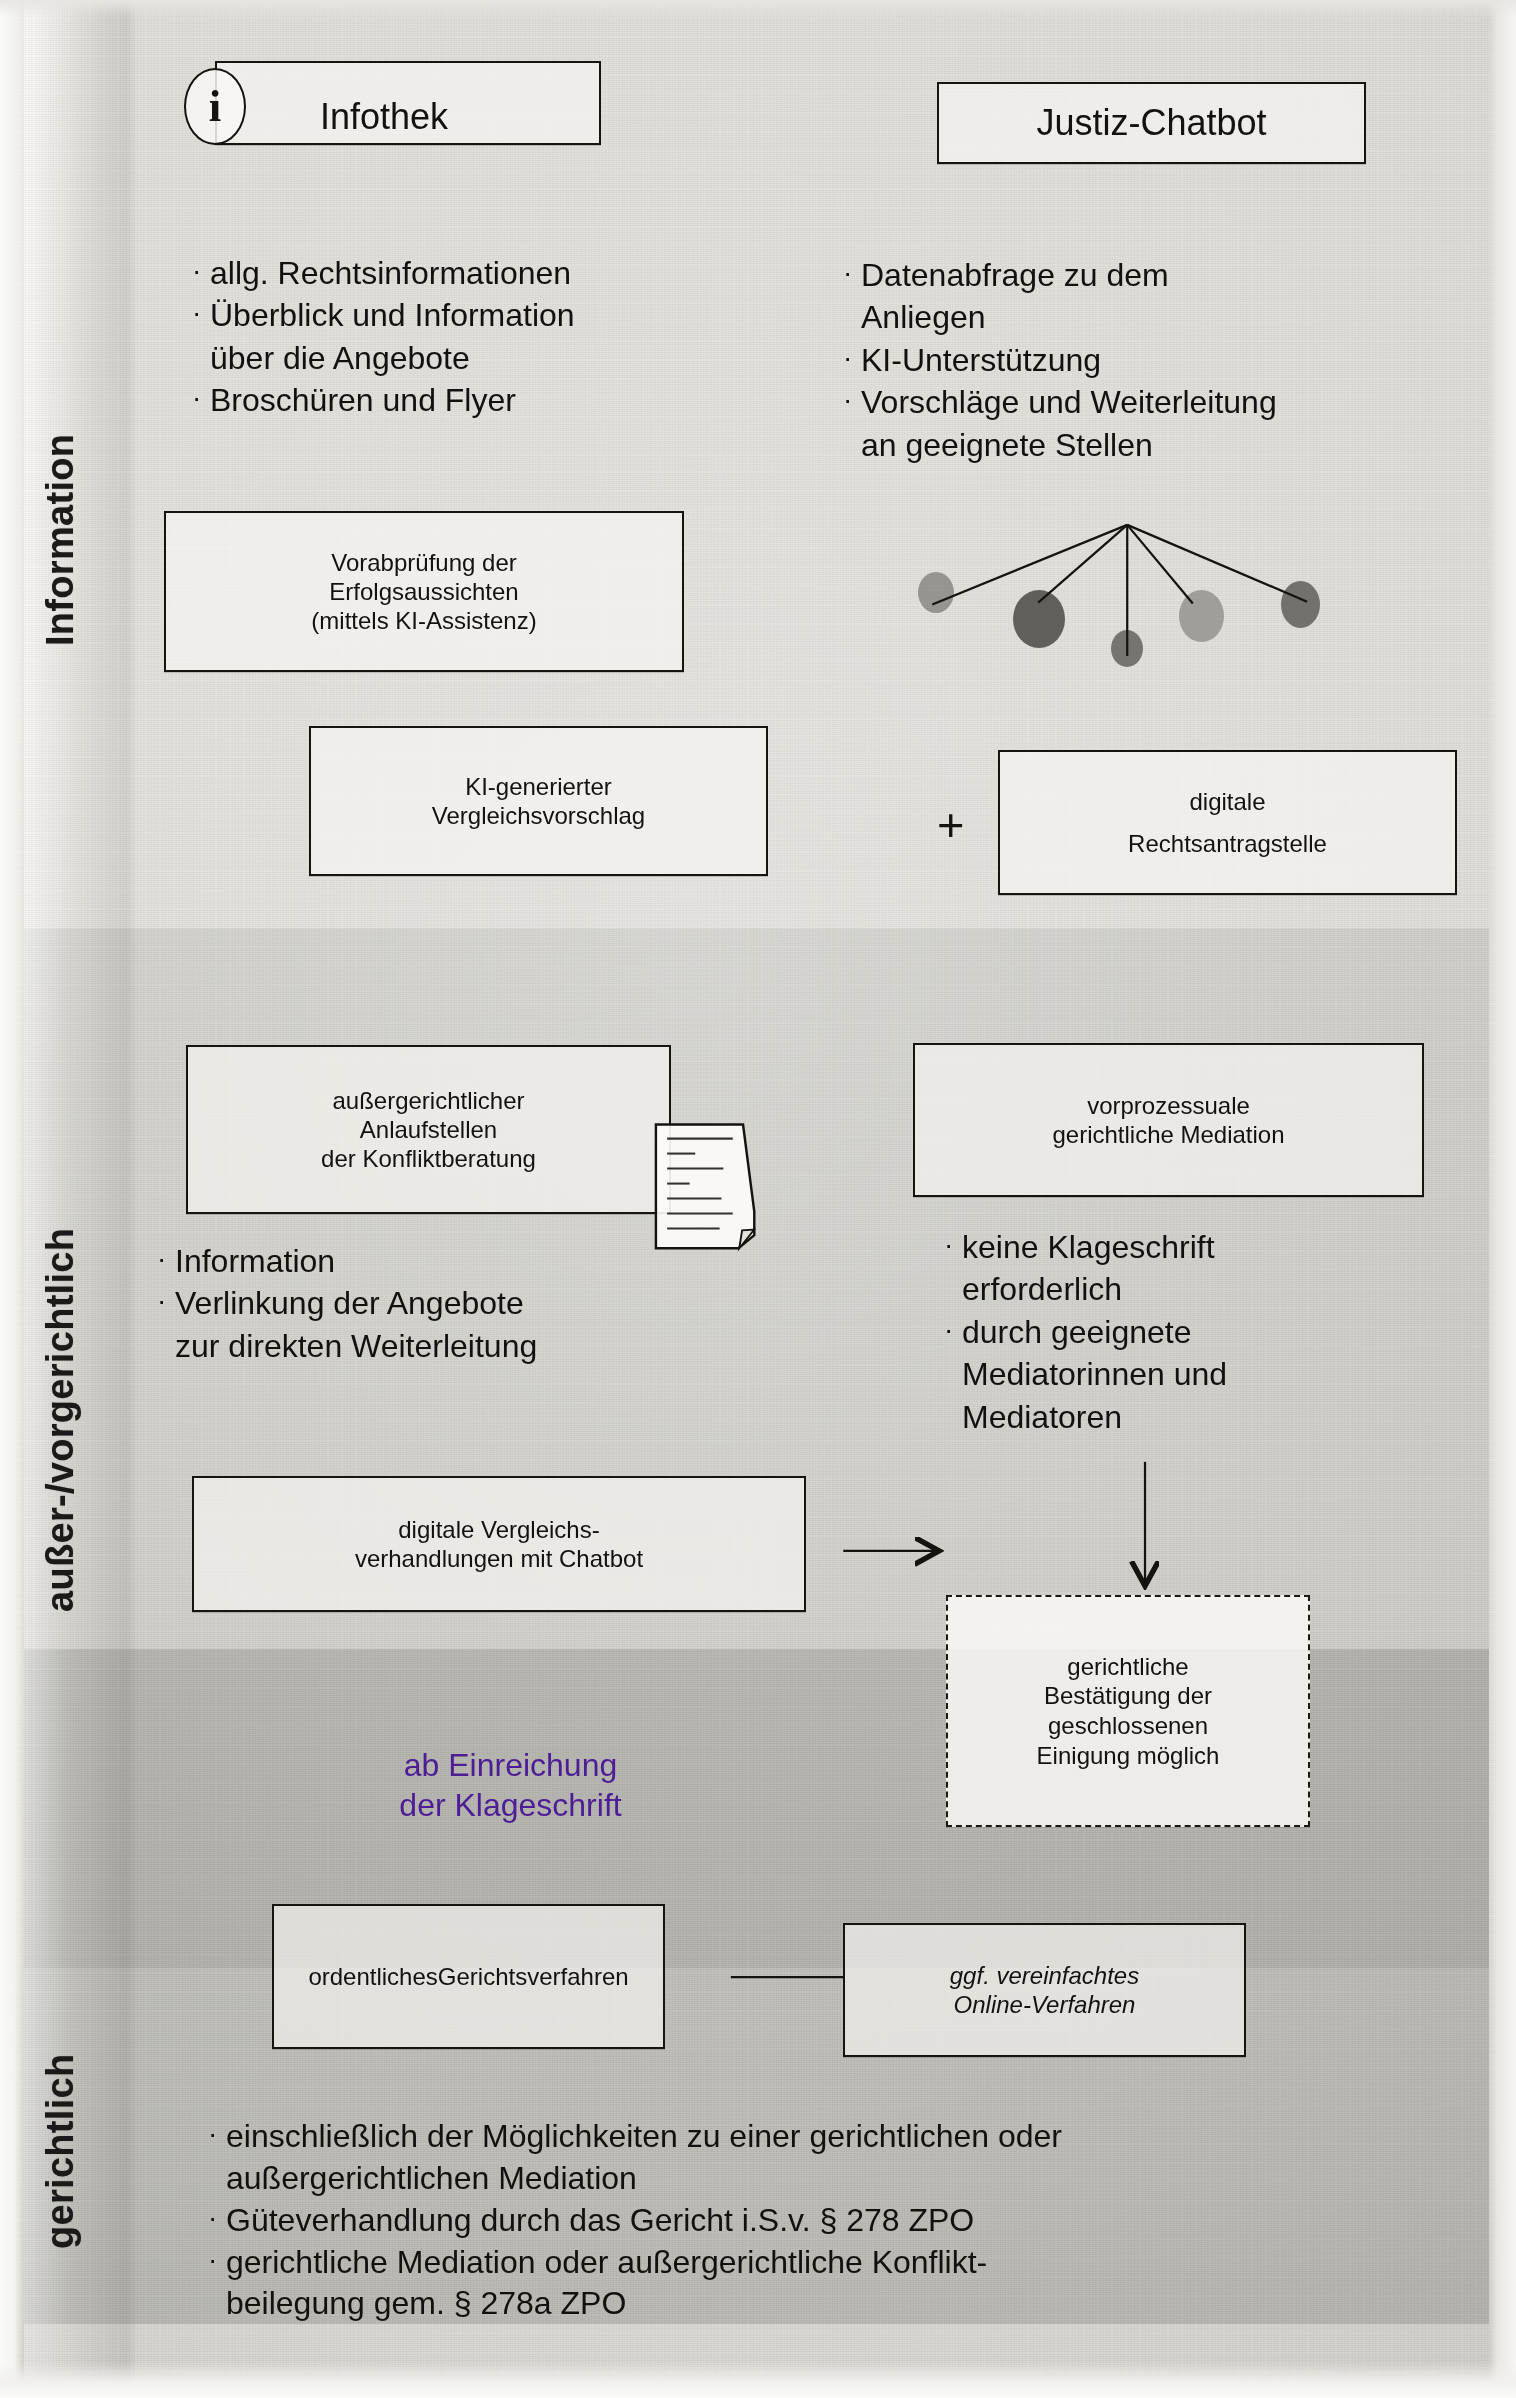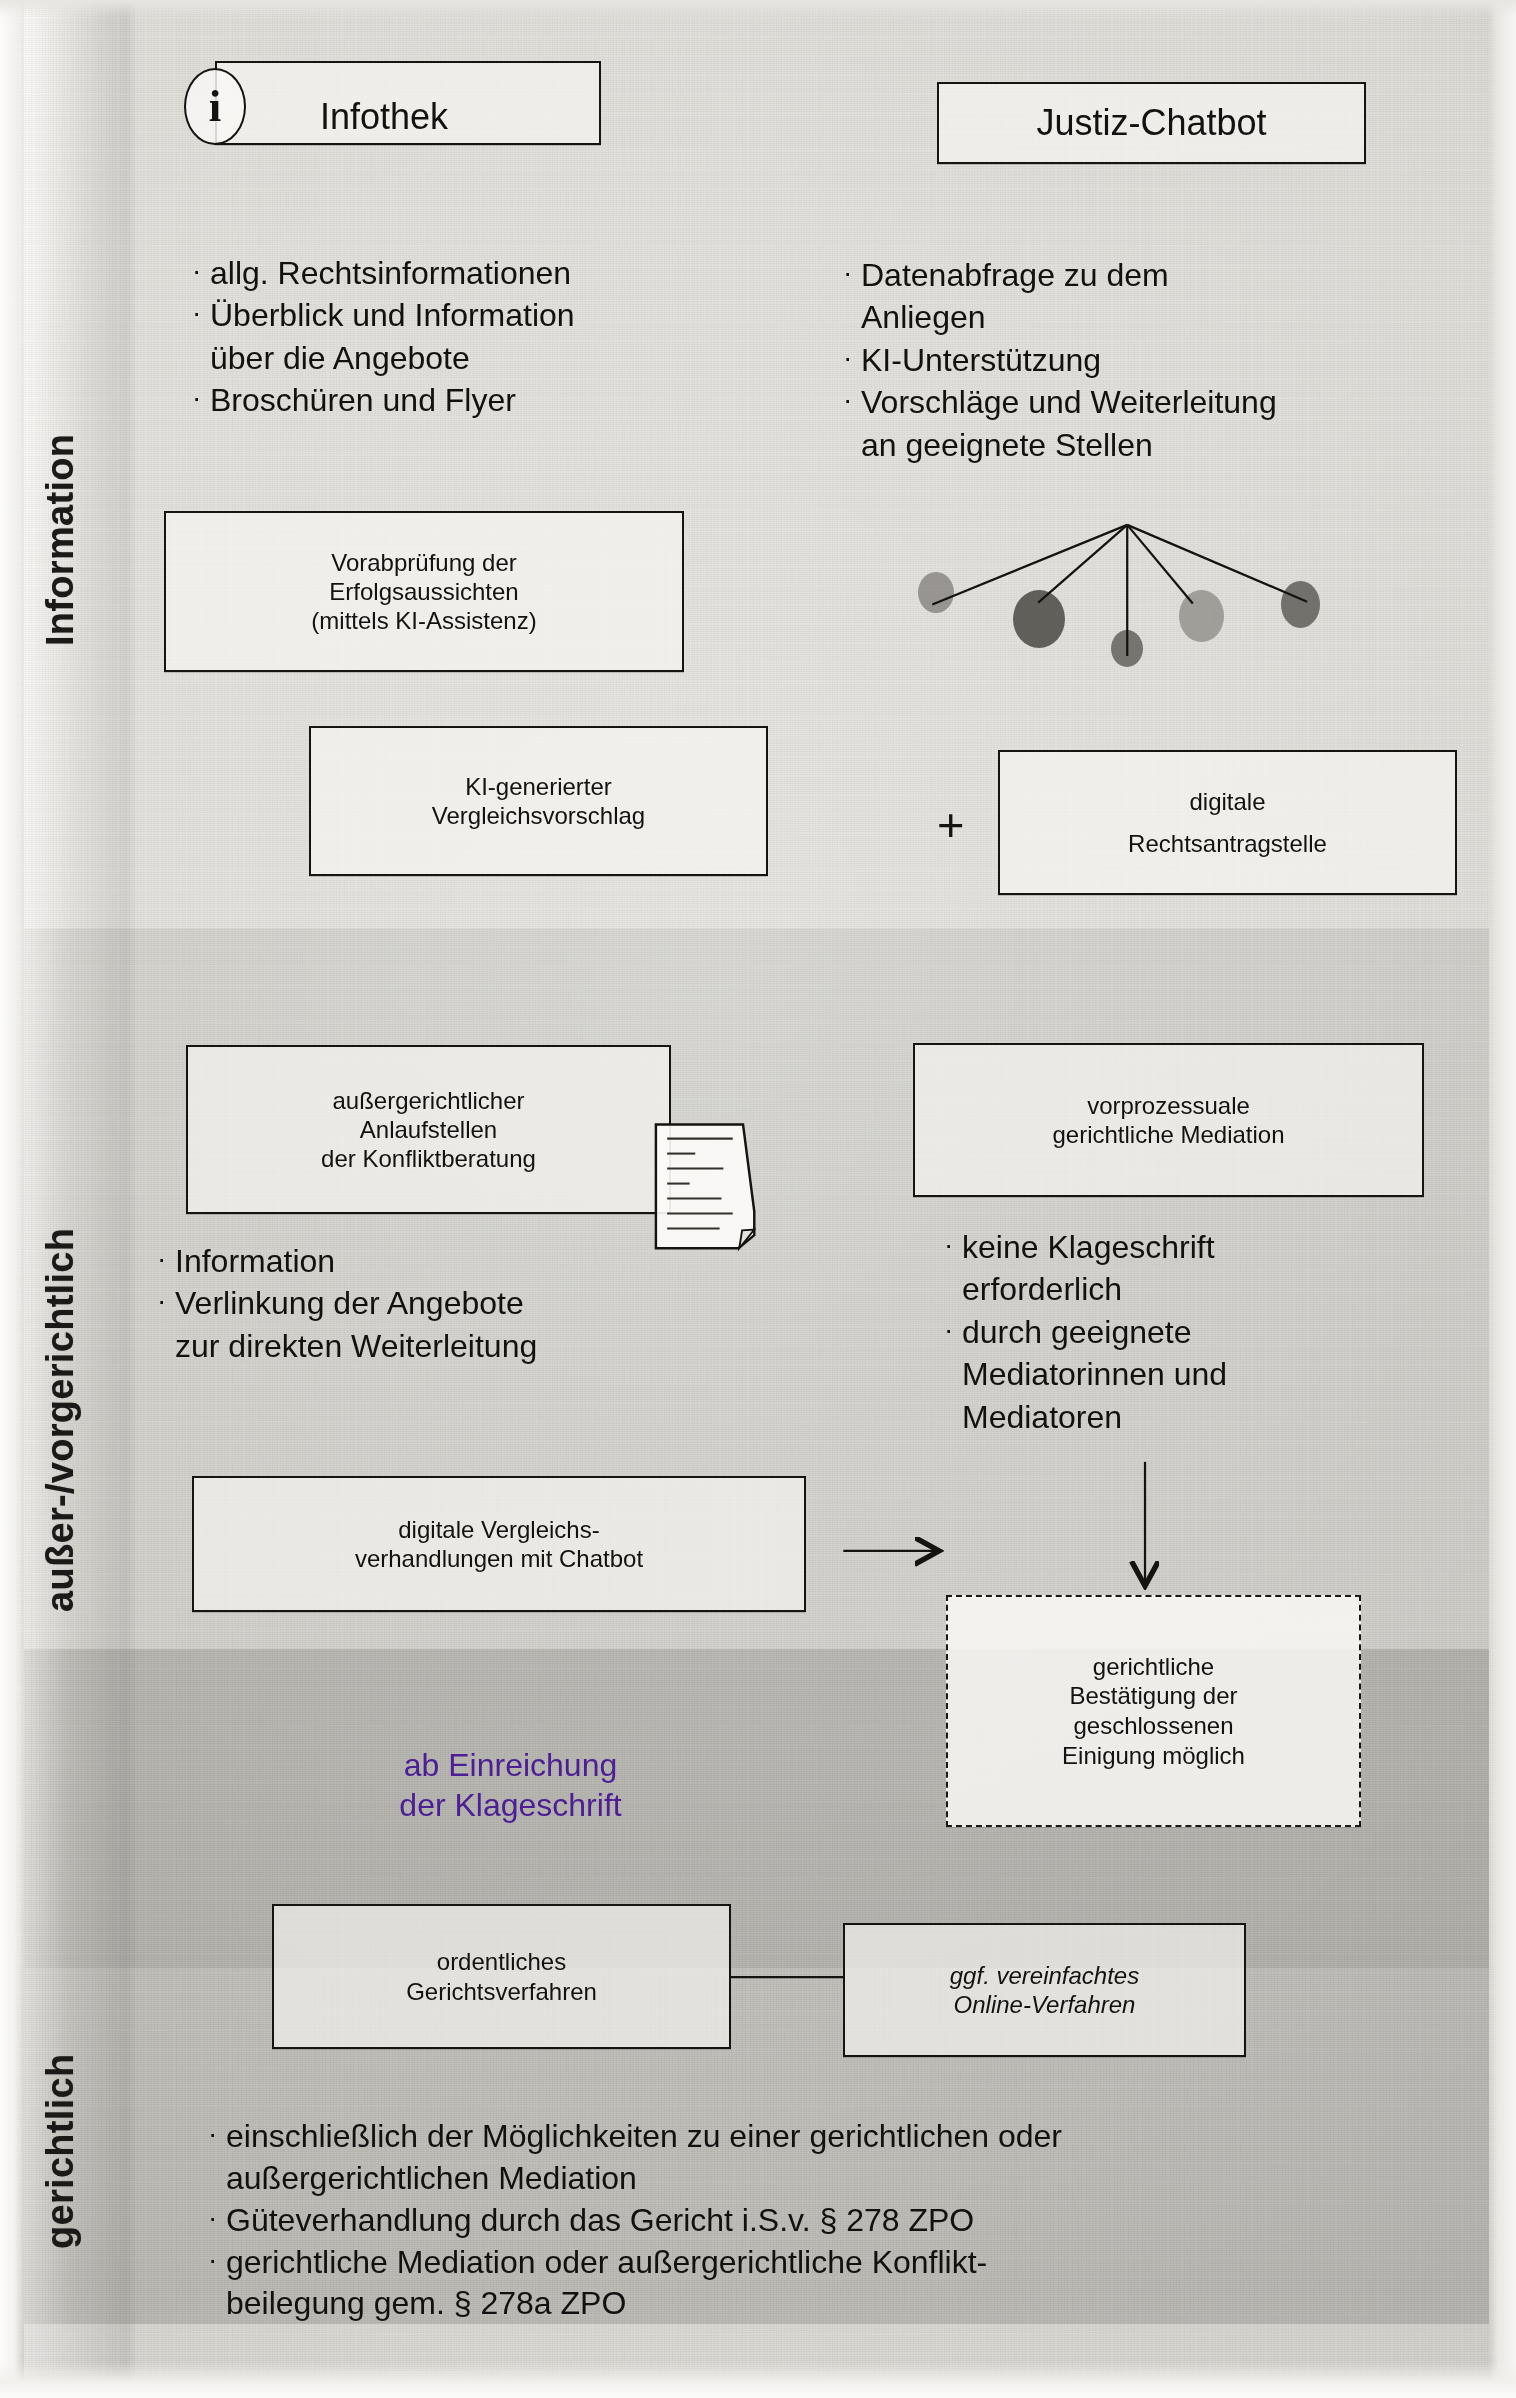--- a/index.html
+++ b/index.html
@@ -250,33 +250,33 @@
         <span class="dot"></span>
         <span class="txt">Mediatoren</span>
       </div>
   </div>
 
   <div class="box" style="left:192px;top:1476px;width:614px;height:136px;flex-direction:column;">
     <span>digitale Vergleichs-</span>
     <span>verhandlungen mit Chatbot</span>
   </div>
 
-  <div class="box dashed" style="left:946px;top:1595px;width:415px;height:232px;flex-direction:column;line-height:1.24;">
+  <div class="box dashed" style="left:946px;top:1595px;width:364px;height:232px;flex-direction:column;line-height:1.24;">
     <span>gerichtliche</span>
     <span>Bestätigung der</span>
     <span>geschlossenen</span>
     <span>Einigung möglich</span>
   </div>
 
   <div class="plain" style="left:309px;top:1745px;width:403px;">
     <div>ab Einreichung</div>
     <div>der Klageschrift</div>
   </div>
 
-  <div class="box" style="left:272px;top:1904px;width:459px;height:145px;flex-direction:column;">
+  <div class="box" style="left:272px;top:1904px;width:393px;height:145px;flex-direction:row;">
     <span>ordentliches</span>
     <span>Gerichtsverfahren</span>
   </div>
 
   <div class="box" style="left:843px;top:1923px;width:403px;height:134px;flex-direction:column;font-style:italic;">
     <span>ggf. vereinfachtes</span>
     <span>Online-Verfahren</span>
   </div>
 
   <div class="bullets" style="left:208px;top:2116px;width:1246px;line-height:1.28;">

